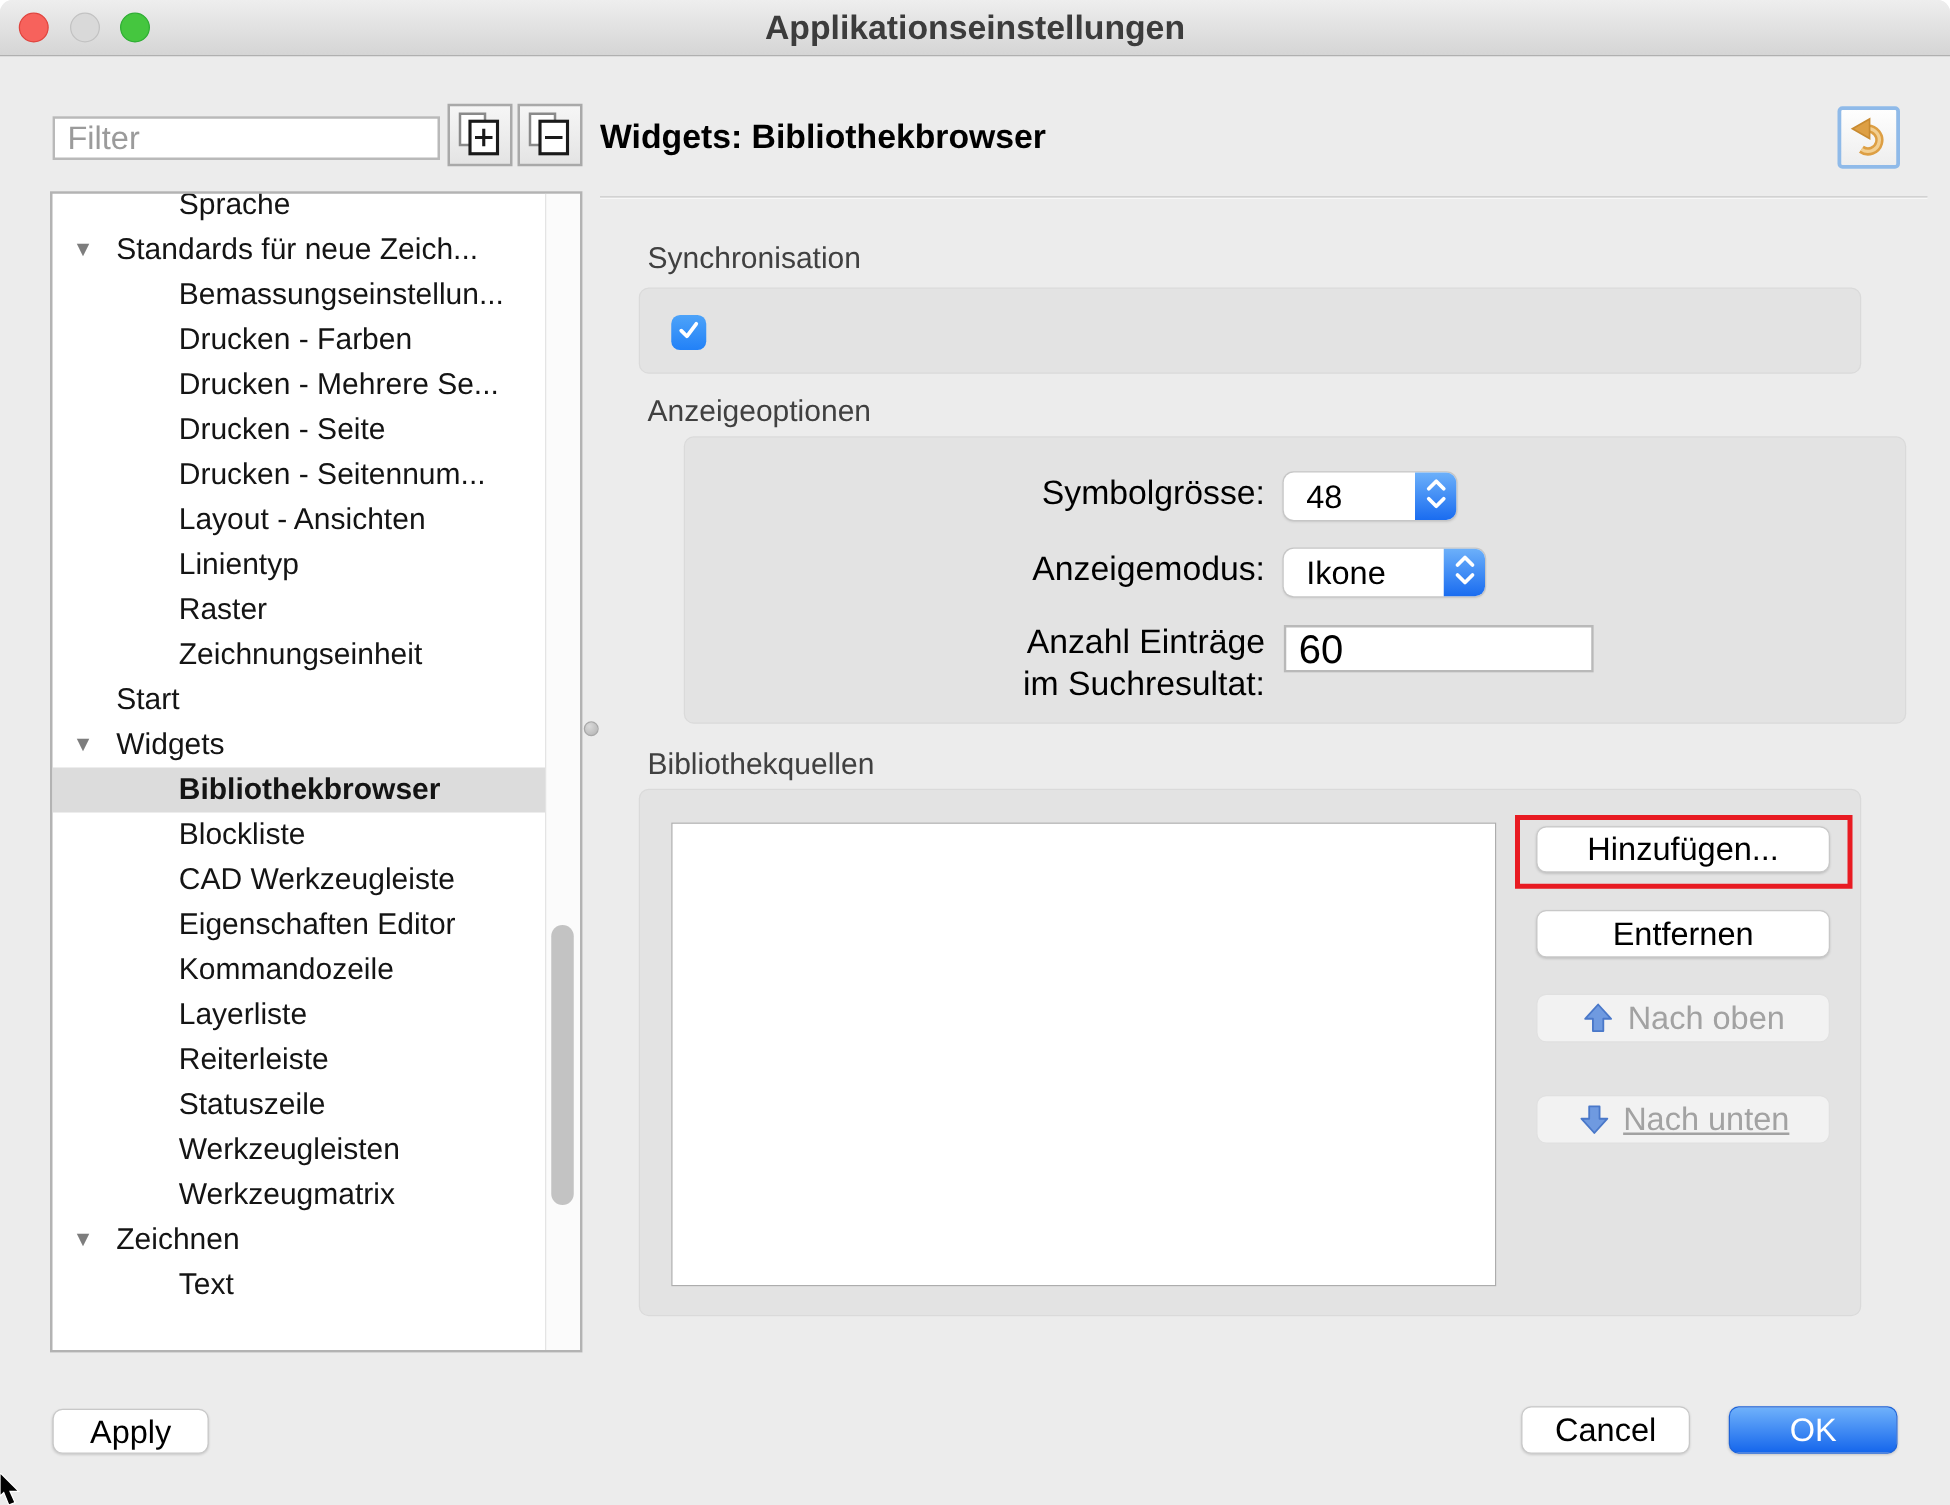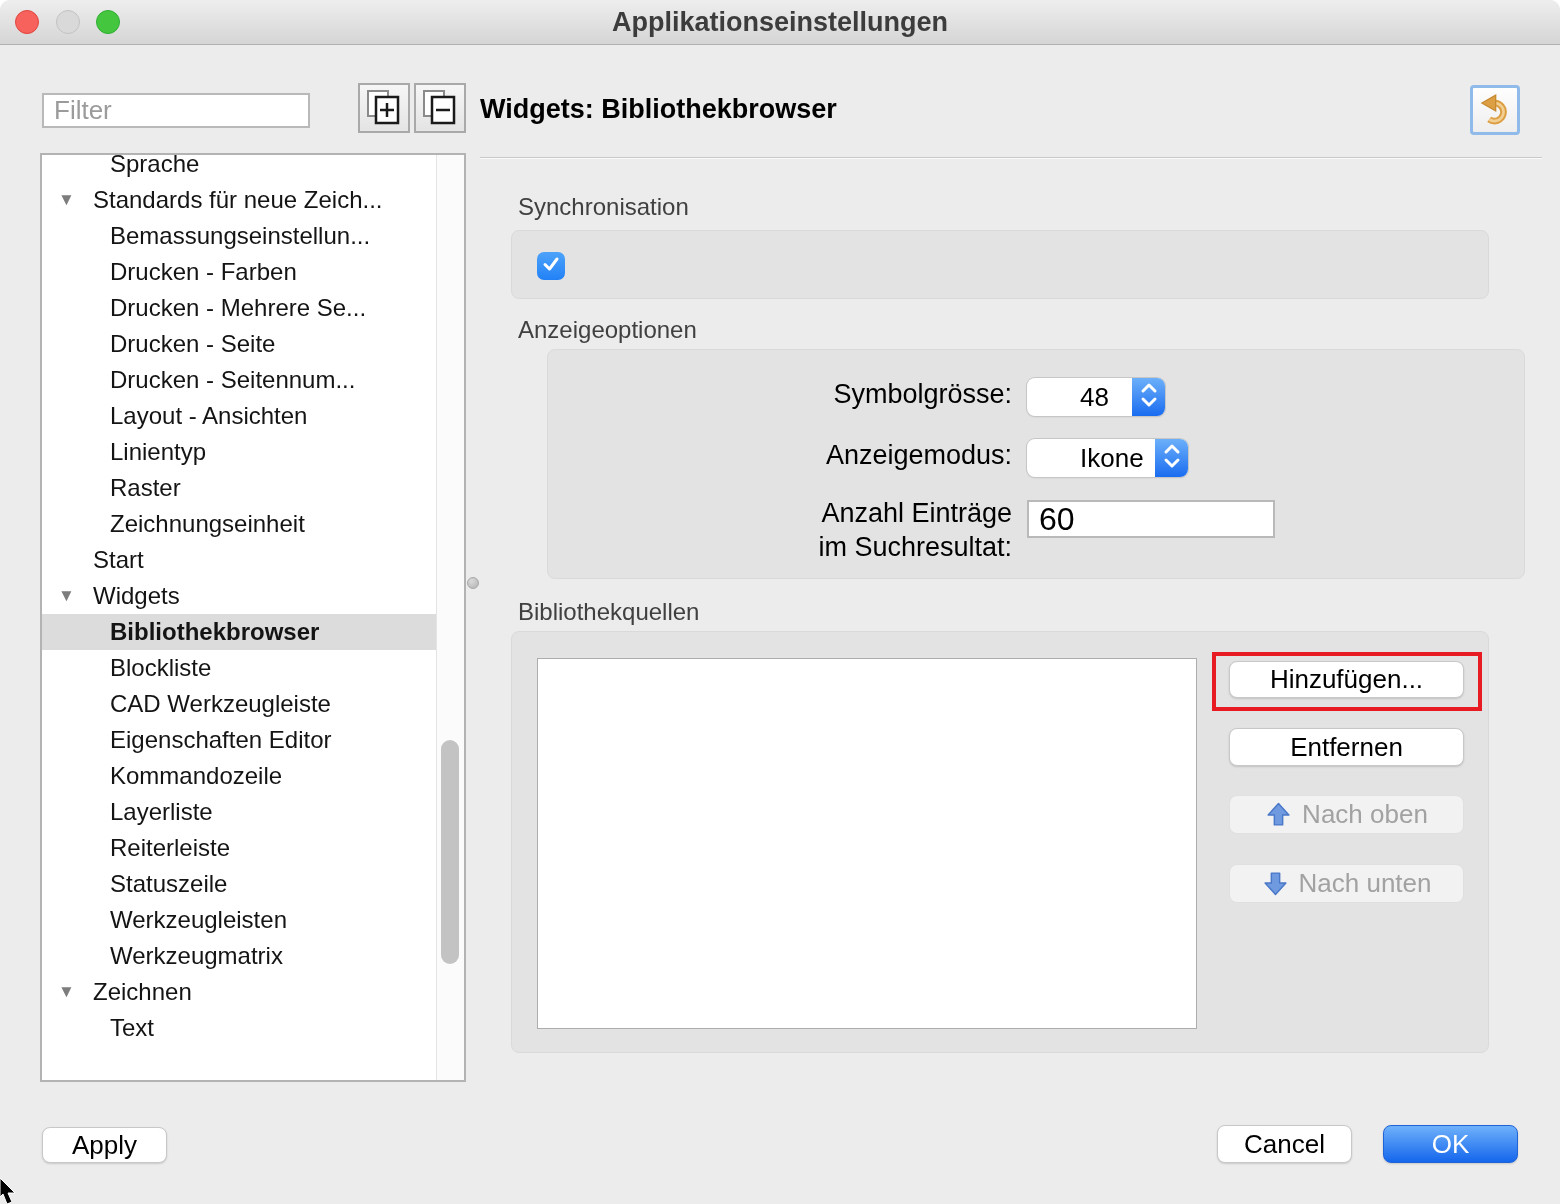--- a/index.html
+++ b/index.html
@@ -17,21 +17,21 @@
   .title-text{
     position:absolute;left:0;right:0;top:0;height:45px;line-height:45px;
     text-align:center;font-size:27px;font-weight:bold;color:#3c3c3c;
   }
   .traffic{position:absolute;top:10px;width:24px;height:24px;border-radius:50%;}
   .traffic.red{left:15px;background:#f7625c;border:1px solid #e0443e;}
   .traffic.gray{left:56px;background:#d9d9d9;border:1px solid #c2c2c2;}
   .traffic.green{left:96px;background:#45c63f;border:1px solid #2fae34;}
   
   .filter-input{
-    position:absolute;left:42px;top:93px;width:268px;height:35px;
+    position:absolute;left:42px;top:93px;width:310px;height:35px;
     border:2px solid #b9b9b9;background:#fff;font-size:26px;color:#222;
     padding:0 10px;border-radius:0;outline:none;
   }
   .filter-input::placeholder{color:#9b9b9b;}
   .tool-btn{
     position:absolute;top:83px;width:52px;height:50px;
     background:linear-gradient(#f6f6f6,#e4e4e4);
     border:2px solid #a9a9a9;padding:0;display:flex;align-items:center;justify-content:center;
   }
   .tool-btn.expand{left:358px;}
@@ -43,21 +43,21 @@
   .tree-rows{position:absolute;left:0;top:0;width:396px;margin-top:-9px;}
   .tree-row{
     height:36px;line-height:36px;font-size:24px;color:#141414;
     white-space:nowrap;position:relative;
   }
   .tree-row.selected{background:#dcdcdc;font-weight:bold;}
   .tree-row .arrow{
     position:absolute;left:16px;top:0;font-size:17px;color:#7d7d7d;line-height:36px;
   }
   .tree-row.lvl1{padding-left:51px;}
-  .tree-row.lvl2{padding-left:68px;}
+  .tree-row.lvl2{padding-left:101px;}
   .tree-scrollbar{
     position:absolute;right:0;top:0;bottom:0;width:28px;
     background:#fbfbfb;border-left:1px solid #e4e4e4;
   }
   .tree-thumb{
     position:absolute;left:4px;top:585px;width:18px;height:224px;
     border-radius:9px;background:#c3c3c3;
   }
   .splitter-dot{
     position:absolute;left:467px;top:577px;width:12px;height:12px;border-radius:50%;
@@ -90,21 +90,21 @@
     position:absolute;left:25px;top:21px;width:28px;height:28px;border-radius:7px;
     background:linear-gradient(#4da3f9,#2281f7);display:flex;align-items:center;justify-content:center;
   }
   .checkbox-label{position:absolute;left:61px;top:18px;font-size:27px;color:#000;}
   
   .form-label{
     position:absolute;left:0;width:464px;text-align:right;font-size:27px;color:#000;
   }
   .spinbox{
     position:absolute;left:479px;height:38px;background:#ffffff;border-radius:8px;
-    box-shadow:0 0 0 1px #c6c6c6,0 1px 2px rgba(0,0,0,.12);display:flex;padding-left:35px;
+    box-shadow:0 0 0 1px #c6c6c6,0 1px 2px rgba(0,0,0,.12);display:flex;
   }
   .spin-value{
     flex:1;font-size:26px;color:#000;line-height:38px;padding-left:18px;
   }
   .spin-stepper{
     width:33px;border-radius:0 8px 8px 0;
     background:linear-gradient(#6cb0fa,#1a6cf0);
     display:flex;flex-direction:column;align-items:center;justify-content:center;
   }
   .text-input{
@@ -275,21 +275,21 @@
 
     <button class="push-btn src-btn disabled" style="top:163px;height:39px;">
       <span class="btn-arrow">
         <svg width="27" height="27" viewBox="0 0 26 26">
           <path d="M13 2.5 L23 13.5 L17 13.5 L17 23 L9 23 L9 13.5 L3 13.5 Z" fill="#6f9ae0" stroke="#4a78c9" stroke-width="1.4" stroke-linejoin="round"></path>
         </svg>
       </span>
       <span>Nach oben</span>
     </button>
 
-    <button class="push-btn src-btn disabled" style="top:232px;height:39px;">
+    <button class="push-btn src-btn disabled" style="top:244px;height:39px;text-decoration:underline;">
       <span class="btn-arrow">
         <svg width="27" height="27" viewBox="0 0 26 26">
           <path d="M13 23.5 L3 12.5 L9 12.5 L9 3 L17 3 L17 12.5 L23 12.5 Z" fill="#6f9ae0" stroke="#4a78c9" stroke-width="1.4" stroke-linejoin="round"></path>
         </svg>
       </span>
       <span>Nach unten</span>
     </button>
   </div>
 
   <button class="push-btn footer-btn" id="apply-btn">Apply</button>

